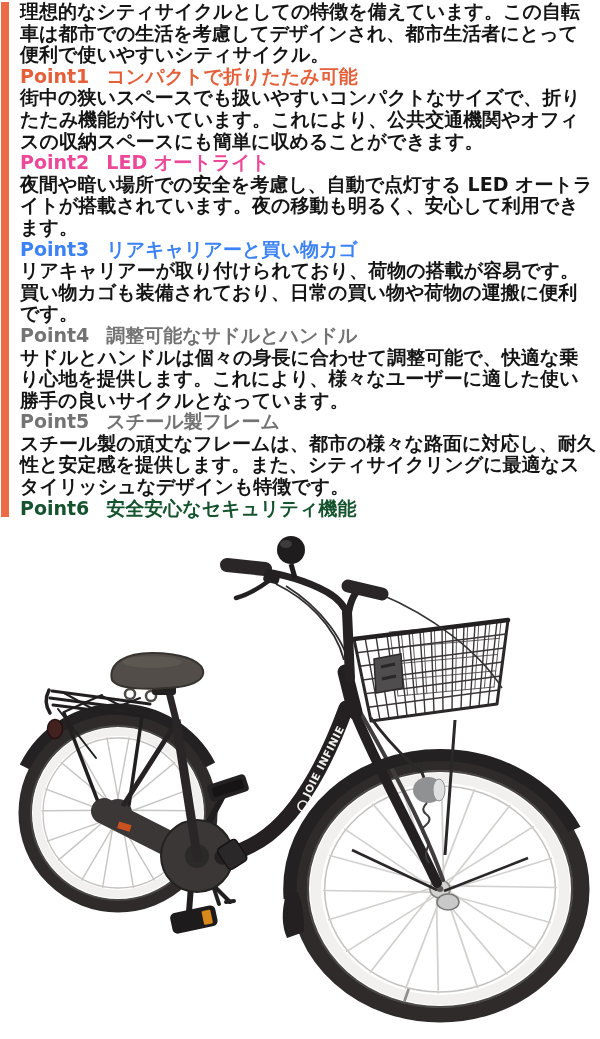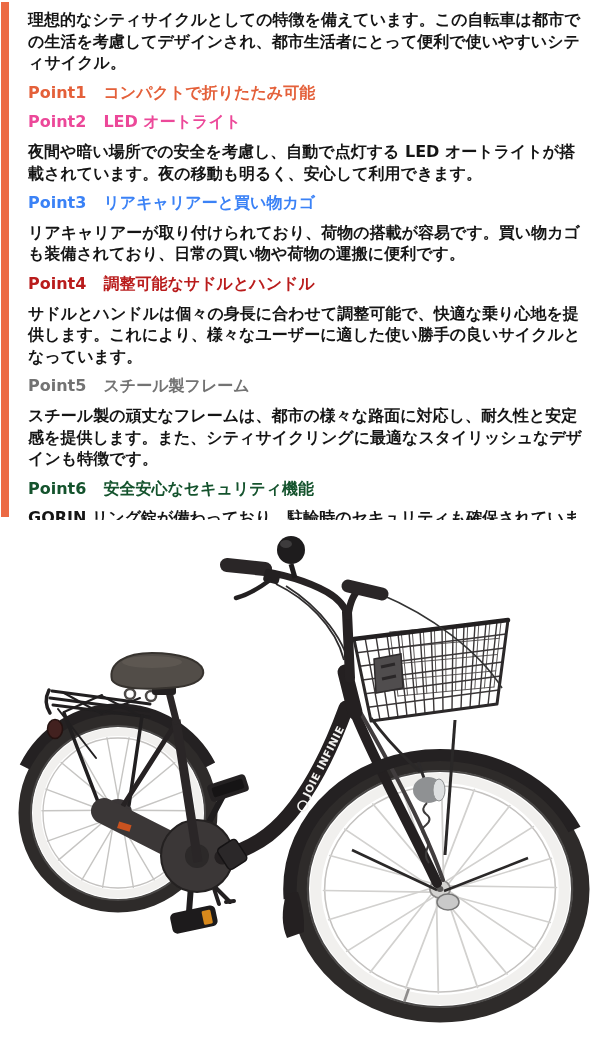--- a/index.html
+++ b/index.html
@@ -5,48 +5,49 @@
   html,body{margin:0;padding:0;background:#fff;}
   body{width:600px;font-family:"DejaVu Sans",sans-serif;}
   .page{width:600px;height:1039px;position:relative;background:#fff;overflow:hidden;}
 
   
   .feature{position:relative;height:520px;box-sizing:border-box;
            padding:1px 4px 0 20px;overflow:hidden;
            font-size:19px;line-height:21.6px;font-weight:600;color:#151515;
            letter-spacing:0;}
   .accent-bar{position:absolute;left:1px;top:2px;width:8px;height:515px;}
-  .feature p,.feature h3{margin:8px;padding:0;font-size:16px;line-height:21.6px;}
+  .feature p,.feature h3{margin:0;padding:0;font-size:19px;line-height:21.6px;}
   .feature h3{font-weight:700;}
   .pt-title{margin-left:17px;}
 
   
   .photo{position:relative;width:600px;height:519px;background:#fff;}
   svg{display:block;}
   .wire line{stroke-linecap:round;}
 </style>
 </head>
 <body>
 
 <div class="page">
 
   <section class="feature">
     <div class="accent-bar" style="background:#ec6a44"></div>
 
     <p>理想的なシティサイクルとしての特徴を備えています。この自転車は都市での生活を考慮してデザインされ、都市生活者にとって便利で使いやすいシティサイクル。</p>
 
     <h3 style="color:#e4603a"><span>Point1</span><span class="pt-title">コンパクトで折りたたみ可能</span></h3>
+    <p>街中の狭いスペースでも扱いやすいコンパクトなサイズで、折りたたみ機能が付いています。これにより、公共交通機関やオフィスの収納スペースにも簡単に収めることができます。</p>
 
     <h3 style="color:#ec4899"><span>Point2</span><span class="pt-title">LED オートライト</span></h3>
     <p>夜間や暗い場所での安全を考慮し、自動で点灯する LED オートライトが搭載されています。夜の移動も明るく、安心して利用できます。</p>
 
     <h3 style="color:#3b82f6"><span>Point3</span><span class="pt-title">リアキャリアーと買い物カゴ</span></h3>
     <p>リアキャリアーが取り付けられており、荷物の搭載が容易です。買い物カゴも装備されており、日常の買い物や荷物の運搬に便利です。</p>
 
-    <h3 style="color:#b91c1c"><span>Point4</span><span class="pt-title">調整可能なサドルとハンドル</span></h3>
+    <h3 style="color:#737373"><span>Point4</span><span class="pt-title">調整可能なサドルとハンドル</span></h3>
     <p>サドルとハンドルは個々の身長に合わせて調整可能で、快適な乗り心地を提供します。これにより、様々なユーザーに適した使い勝手の良いサイクルとなっています。</p>
 
     <h3 style="color:#737373"><span>Point5</span><span class="pt-title">スチール製フレーム</span></h3>
     <p>スチール製の頑丈なフレームは、都市の様々な路面に対応し、耐久性と安定感を提供します。また、シティサイクリングに最適なスタイリッシュなデザインも特徴です。</p>
 
     <h3 style="color:#14532d"><span>Point6</span><span class="pt-title">安全安心なセキュリティ機能</span></h3>
     <p>GORIN リング錠が備わっており、駐輪時のセキュリティも確保されています。街中での利用において、自転車の安全性が考慮されています。</p>
   </section>
 
   <figure class="photo" style="margin:0">

